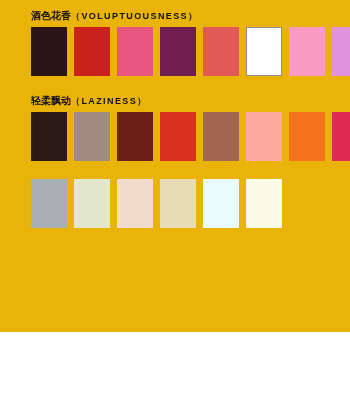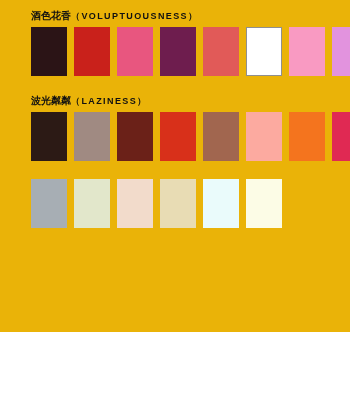--- a/index.html
+++ b/index.html
@@ -79,21 +79,21 @@
       <div class="swatch" title="#6E1D4E" style="background-color: rgb(110, 29, 78);"></div>
       <div class="swatch" title="#E15A58" style="background-color: rgb(225, 90, 88);"></div>
       <div class="swatch bordered" title="#FFFFFF" style="background-color: rgb(255, 255, 255);"></div>
       <div class="swatch" title="#F99AC2" style="background-color: rgb(249, 154, 194);"></div>
       <div class="swatch" title="#E293DE" style="background-color: rgb(226, 147, 222);"></div>
     </div>
   </div>
 
   <div class="section sec-2">
     <div class="section-title">
-      <span class="cn">波光粼粼</span><span class="en">（LAZINESS）</span>
+      <span class="cn">轻柔飘动</span><span class="en">（LAZINESS）</span>
     </div>
     <div class="swatch-row">
       <div class="swatch" title="#2C1A15" style="background-color: rgb(44, 26, 21);"></div>
       <div class="swatch" title="#A08A82" style="background-color: rgb(160, 138, 130);"></div>
       <div class="swatch" title="#6B2118" style="background-color: rgb(107, 33, 24);"></div>
       <div class="swatch" title="#D8301A" style="background-color: rgb(216, 48, 26);"></div>
       <div class="swatch" title="#A1664F" style="background-color: rgb(161, 102, 79);"></div>
       <div class="swatch" title="#FCAAA0" style="background-color: rgb(252, 170, 160);"></div>
       <div class="swatch" title="#F4741E" style="background-color: rgb(244, 116, 30);"></div>
       <div class="swatch" title="#E02953" style="background-color: rgb(224, 41, 83);"></div>

